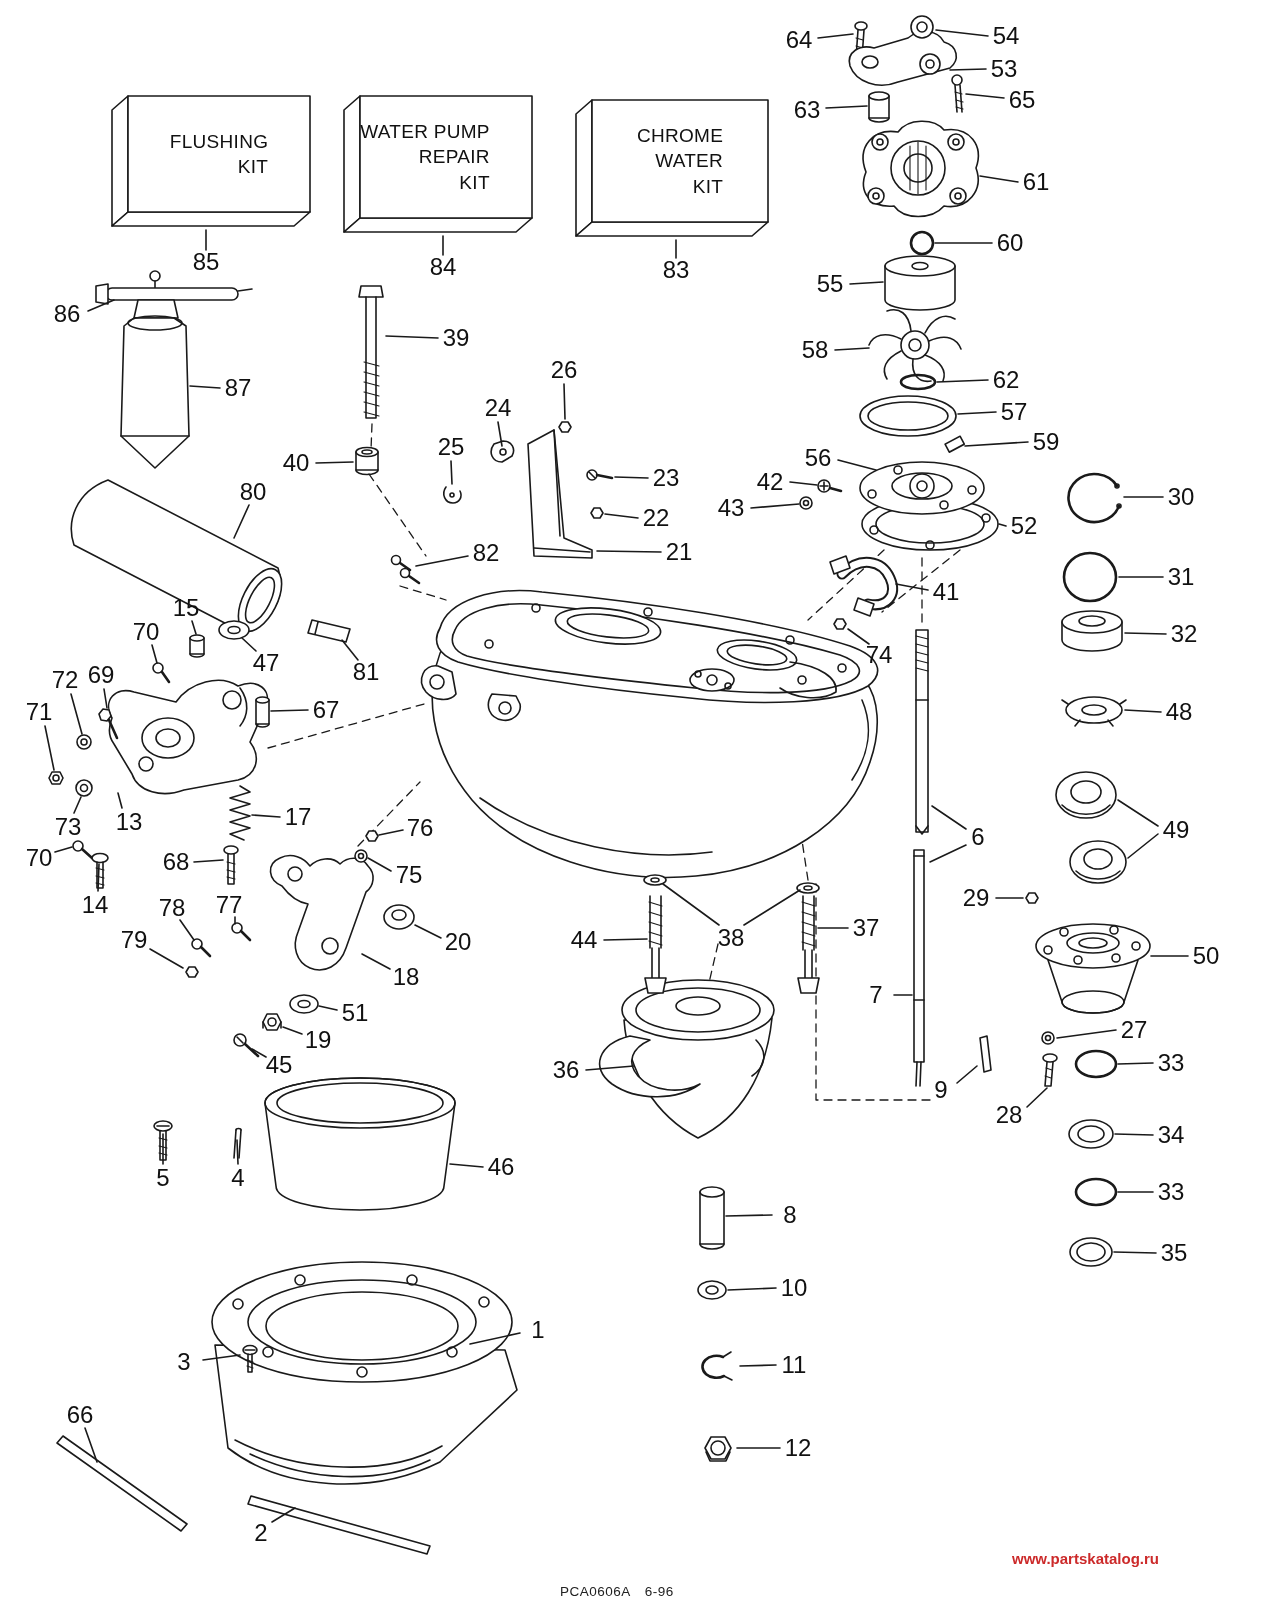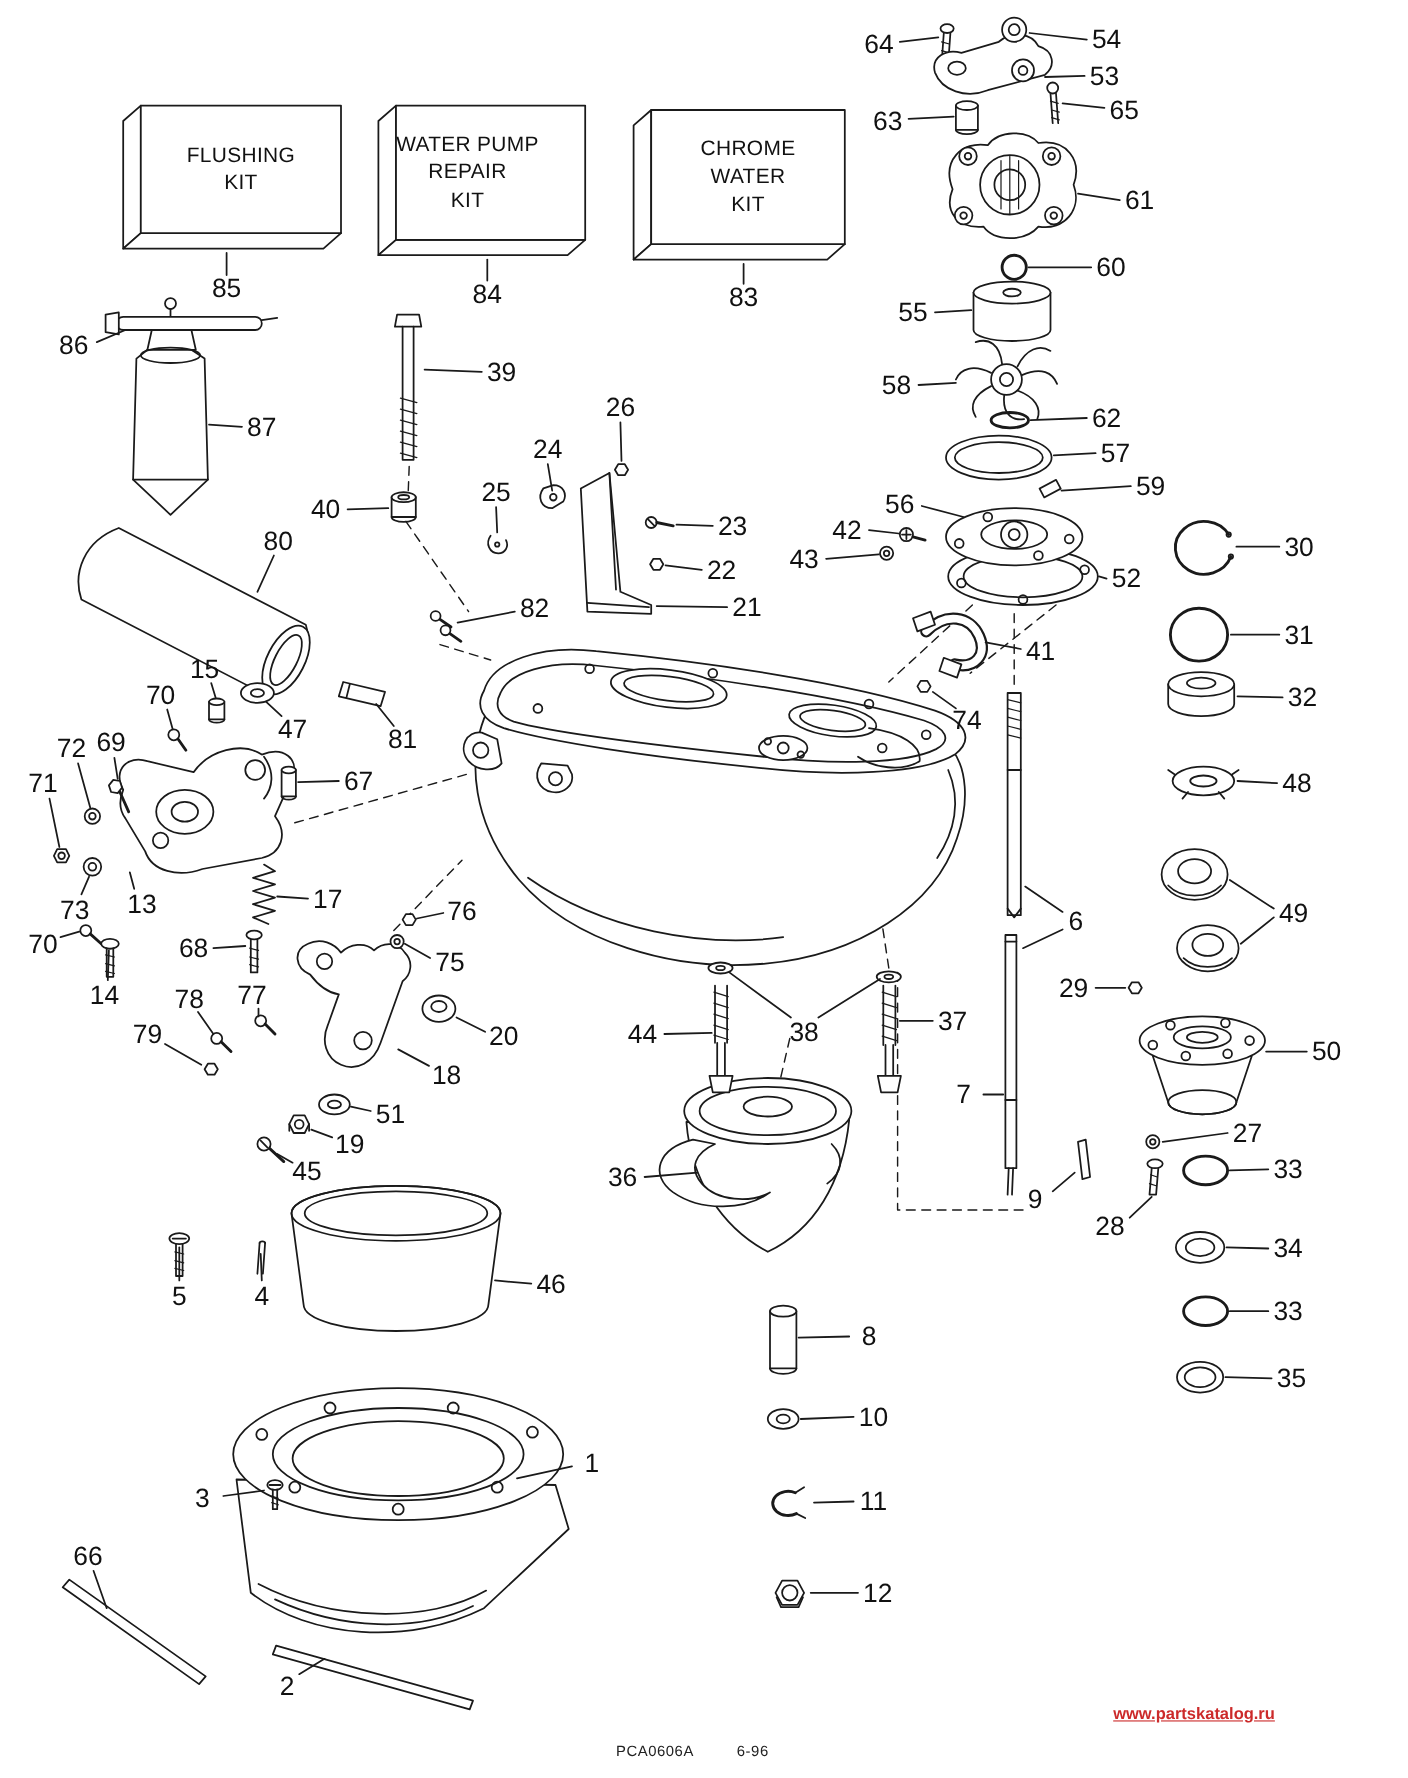--- a/index.html
+++ b/index.html
@@ -21,29 +21,29 @@
   #art .d   { stroke-dasharray:8 6; stroke-width:1.3; }
 
   .leader { stroke:#1a1a1a; stroke-width:1.3; }
   .plabel {
     font-family:"Liberation Sans", sans-serif; font-size:24px;
     fill:#111111; text-anchor:middle;
   }
 
   .kit-label {
     position:absolute; display:flex; align-items:center; justify-content:center;
-    text-align:center; white-space:pre-line;
+    text-align:right; white-space:pre-line;
     font:400 19px/1.32 "Liberation Sans", sans-serif;
     color:#111; letter-spacing:0.3px;
   }
   .footer-code {
     position:absolute; font:400 13.5px "Liberation Sans", sans-serif;
     color:#222; letter-spacing:0.5px;
   }
-  .footer-code .rev { margin-left:39px; }
+  .footer-code .rev { margin-left:14px; }
   .watermark {
     position:absolute; font:700 15px "Liberation Sans", sans-serif;
     color:#cc2a2a;
   }
 </style>
 </head>
 <body>
 
 <div id="stage">
 
@@ -717,15 +717,15 @@
 <div class="kit-label" style="left:335px; top:109px; width:180px; height:96px;">WATER PUMP
 REPAIR
 KIT</div>
 <div class="kit-label" style="left:590px; top:113px; width:180px; height:96px;">CHROME
 WATER
 KIT</div>
 
 <div class="footer-code" style="left:560px; top:1584px;">
   <span>PCA0606A</span><span class="rev">6-96</span>
 </div>
-<div class="watermark" style="left:1012px; top:1550px;text-decoration:underline;">www.partskatalog.ru</div>
+<div class="watermark" style="left:1012px; top:1550px;">www.partskatalog.ru</div>
 
 </div>
 
 </body></html>

